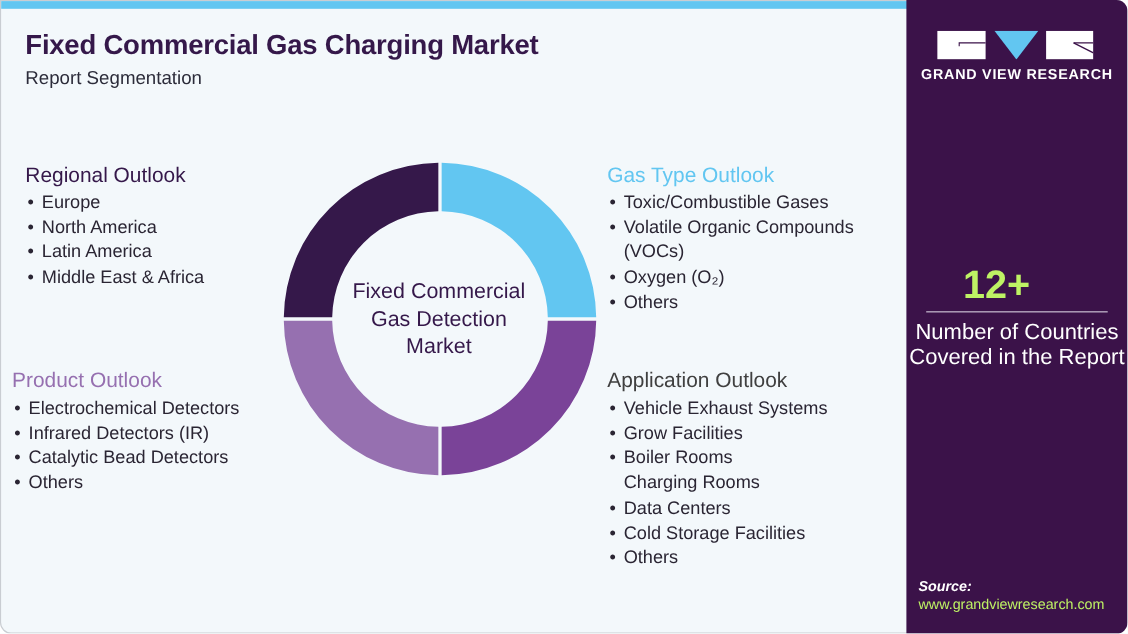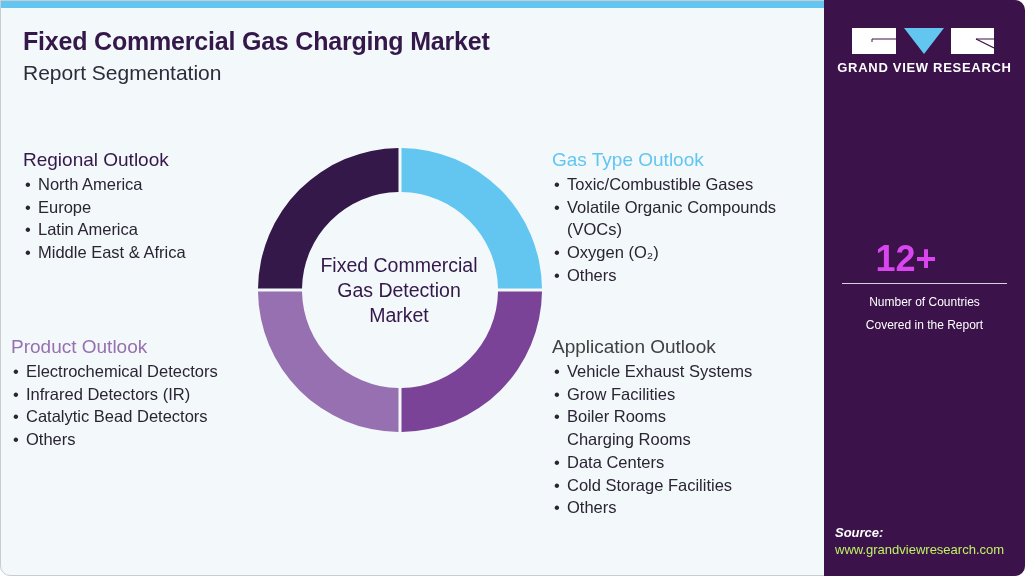--- a/index.html
+++ b/index.html
@@ -18,21 +18,21 @@
     position: absolute; left: 0; top: 0; width: 824px; height: 7px;
     background: #62c6f1;
   }
   .main-title {
     position: absolute; left: 22px; top: 26px;
     font-size: 25px; font-weight: bold; color: #35184a;
     letter-spacing: -0.2px;
   }
   .sub-title {
     position: absolute; left: 22px; top: 60px;
-    font-size: 21px; color: #2c2c3a;
+    font-size: 17px; color: #2c2c3a;
   }
   .section { position: absolute; }
   .section h3 {
     margin: 0 0 2px 0; font-size: 19px; font-weight: normal;
   }
   .section ul { list-style: none; margin: 0; padding: 0; }
   .section li {
     font-size: 16.5px; color: #2a2533; line-height: 22.7px;
     padding-left: 15px; position: relative;
   }
@@ -59,28 +59,28 @@
     position: absolute; left: 824px; top: 0; width: 201px; height: 576px;
     background: #3b1249; border-radius: 0 10px 10px 0;
   }
   .logo { position: absolute; left: 28px; top: 28px; width: 142px; height: 26px; }
   .logo-text {
     position: absolute; left: 0; width: 201px; top: 60px; text-align: center;
     color: #ffffff; font-size: 13px; font-weight: bold; letter-spacing: 0.7px;
   }
   .stat-num {
     position: absolute; left: 0; width: 164px; top: 238px; text-align: center;
-    color: #d946ef; font-size: 36px; font-weight: bold;
+    color: #bef264; font-size: 36px; font-weight: bold;
   }
   .stat-rule {
     position: absolute; left: 18px; width: 165px; top: 283px; height: 1px; background: #d8cfe0;
   }
   .stat-desc {
     position: absolute; left: 0; width: 201px; top: 291px; text-align: center;
-    color: #ffffff; font-size: 12px; line-height: 22.5px;
+    color: #ffffff; font-size: 20px; line-height: 22.5px;
   }
   .source-label {
     position: absolute; left: 11px; top: 525px; color: #ffffff;
     font-size: 13px; font-weight: bold; font-style: italic;
   }
   .source-url {
     position: absolute; left: 11px; top: 542px; color: #bef264; font-size: 13px;
   }
 </style>
 </head>
@@ -88,22 +88,22 @@
 
 <div class="frame">
   <div class="topbar"></div>
 
   <div class="main-title">Fixed Commercial Gas Charging Market</div>
   <div class="sub-title">Report Segmentation</div>
 
   <div class="section sec-regional">
     <h3>Regional Outlook</h3>
     <ul>
+      <li>Europe</li>
       <li>North America</li>
-      <li>Europe</li>
       <li>Latin America</li>
       <li>Middle East &amp; Africa</li>
     </ul>
   </div>
 
   <div class="section sec-product">
     <h3>Product Outlook</h3>
     <ul>
       <li>Electrochemical Detectors</li>
       <li>Infrared Detectors (IR)</li>

